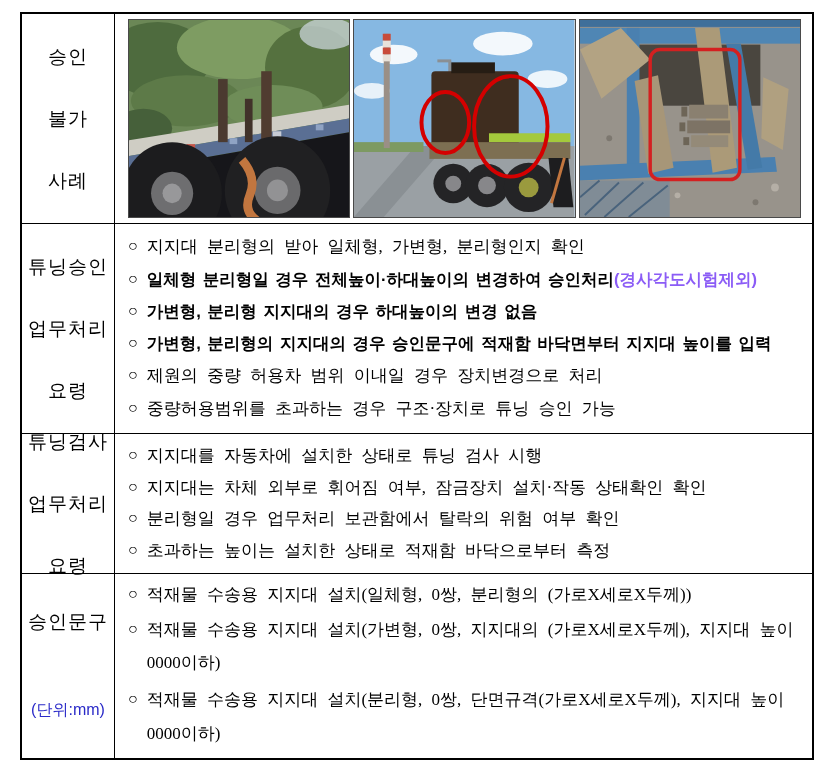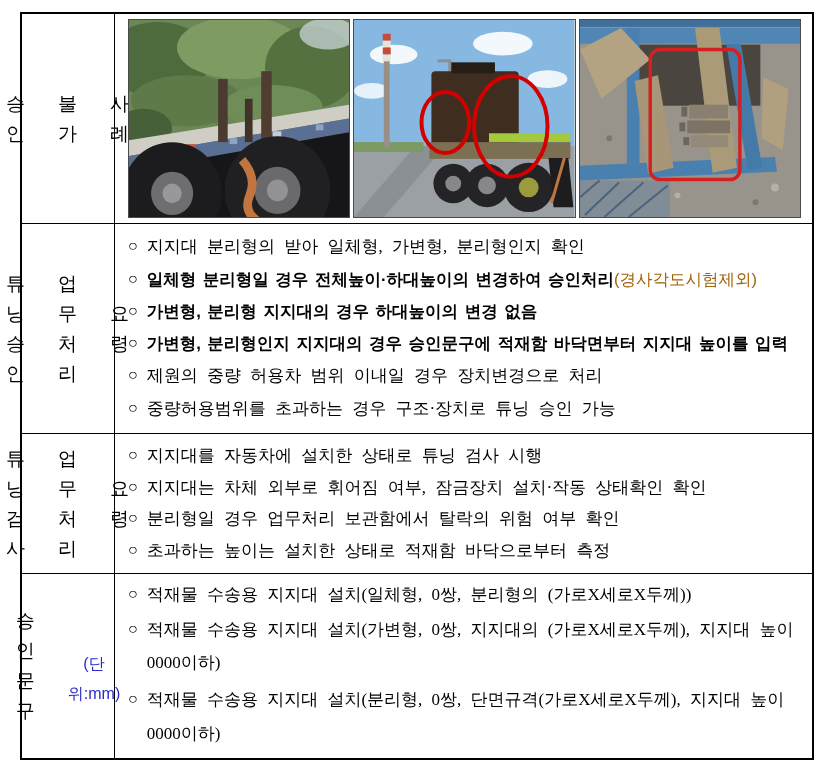--- a/index.html
+++ b/index.html
@@ -3,40 +3,40 @@
 <meta charset="utf-8">
 <style>
   html,body{margin:0;padding:0;background:#fff;}
   .doc{position:relative;width:835px;height:776px;background:#fff;overflow:hidden;
        font-family:"Liberation Serif","DejaVu Serif",serif;color:#000;}
   .table{position:absolute;left:20px;top:12px;width:794px;height:748px;
          border:2px solid #000;display:grid;
          grid-template-columns:93px 1fr;grid-template-rows:210px 210px 140px 1fr;
          box-sizing:border-box;}
   .cell{box-sizing:border-box;}
-  .label-cell{border-right:1px solid #000;display:flex;
+  .label-cell{border-right:1px solid #000;display:flex;flex-direction:column;
               align-items:center;justify-content:center;text-align:center;
               font-size:19px;line-height:30px;letter-spacing:1px;gap:32px;}
   .content-cell{overflow:hidden;}
   .rb{border-bottom:1px solid #000;}
   
   .photos{display:flex;gap:3px;padding:5px 11px 5px 13px;align-items:stretch;}
   .photos figure{margin:0;flex:1;border:1px solid #4a4a4a;background:#ddd;min-width:0;}
   .photos svg{display:block;width:100%;height:100%;}
   
   .list{display:flex;flex-direction:column;justify-content:space-evenly;
         height:100%;padding:4px 10px 4px 13px;box-sizing:border-box;}
   .item{display:flex;align-items:flex-start;font-size:17px;line-height:1.55;
         word-spacing:5px;}
   .item .bullet{flex:0 0 auto;margin-right:9px;font-size:16px;line-height:inherit;}
   .item .txt{flex:1 1 auto;min-width:0;}
   .item.bold{font-family:"Liberation Sans","DejaVu Sans",sans-serif;
              font-weight:bold;font-size:16.5px;word-spacing:2px;}
   .item.tall{line-height:1.95;}
-  .red-note{color:#a16207;font-weight:normal;}
+  .red-note{color:#8b5cf6;font-weight:bold;}
   .unit-note{color:#2a2ac8;font-family:"Liberation Sans","DejaVu Sans",sans-serif;
              font-size:16px;letter-spacing:0;margin-top:26px;}
   .phrase-label-cell{justify-content:center;}
 </style>
 </head>
 <body>
 
 <div class="doc">
   <div class="table">
 
@@ -156,21 +156,21 @@
         <div class="item bold">
           <span class="bullet">○</span>
           <span class="txt"><span>일체형 분리형일 경우 전체높이·하대높이의 변경하여 승인처리</span><span class="red-note">(경사각도시험제외)</span></span>
         </div>
         <div class="item bold">
           <span class="bullet">○</span>
           <span class="txt">가변형, 분리형 지지대의 경우 하대높이의 변경 없음</span>
         </div>
         <div class="item bold">
           <span class="bullet">○</span>
-          <span class="txt">가변형, 분리형인지 지지대의 경우 승인문구에 적재함 바닥면부터 지지대 높이를 입력</span>
+          <span class="txt">가변형, 분리형의 지지대의 경우 승인문구에 적재함 바닥면부터 지지대 높이를 입력</span>
         </div>
         <div class="item">
           <span class="bullet">○</span>
           <span class="txt">제원의 중량 허용차 범위 이내일 경우 장치변경으로 처리</span>
         </div>
         <div class="item">
           <span class="bullet">○</span>
           <span class="txt">중량허용범위를 초과하는 경우 구조·장치로 튜닝 승인 가능</span>
         </div>
       </div>

